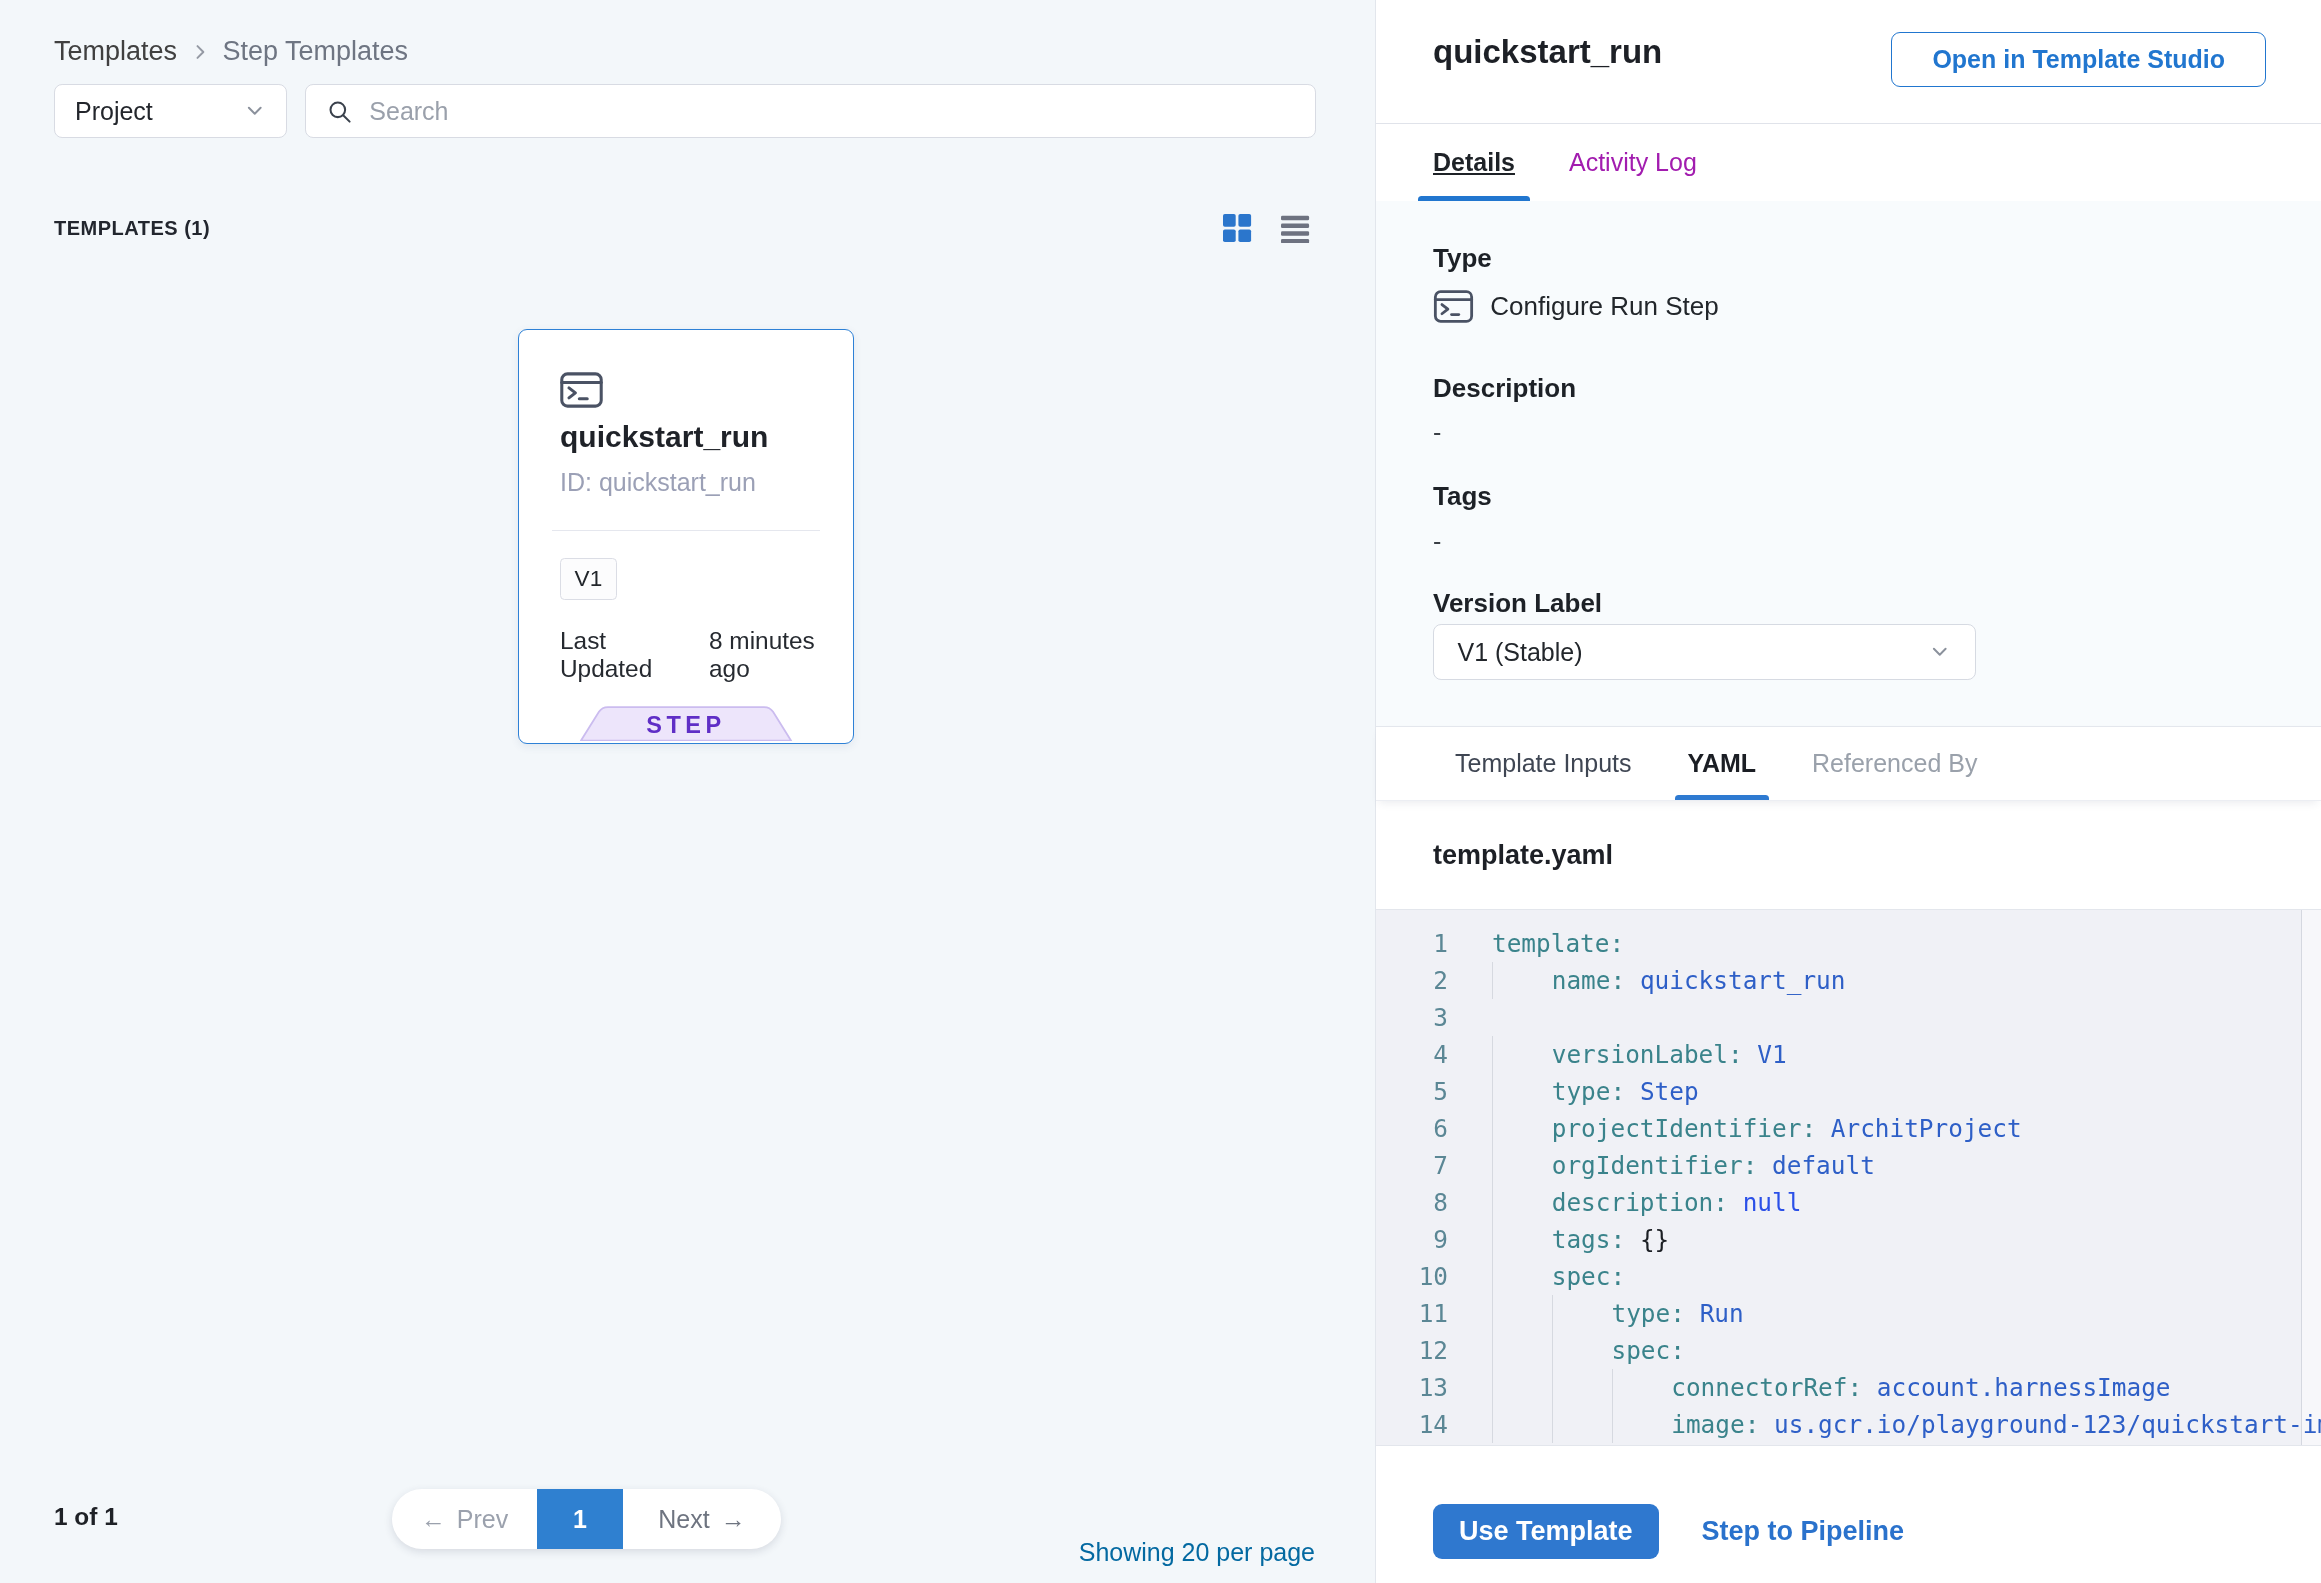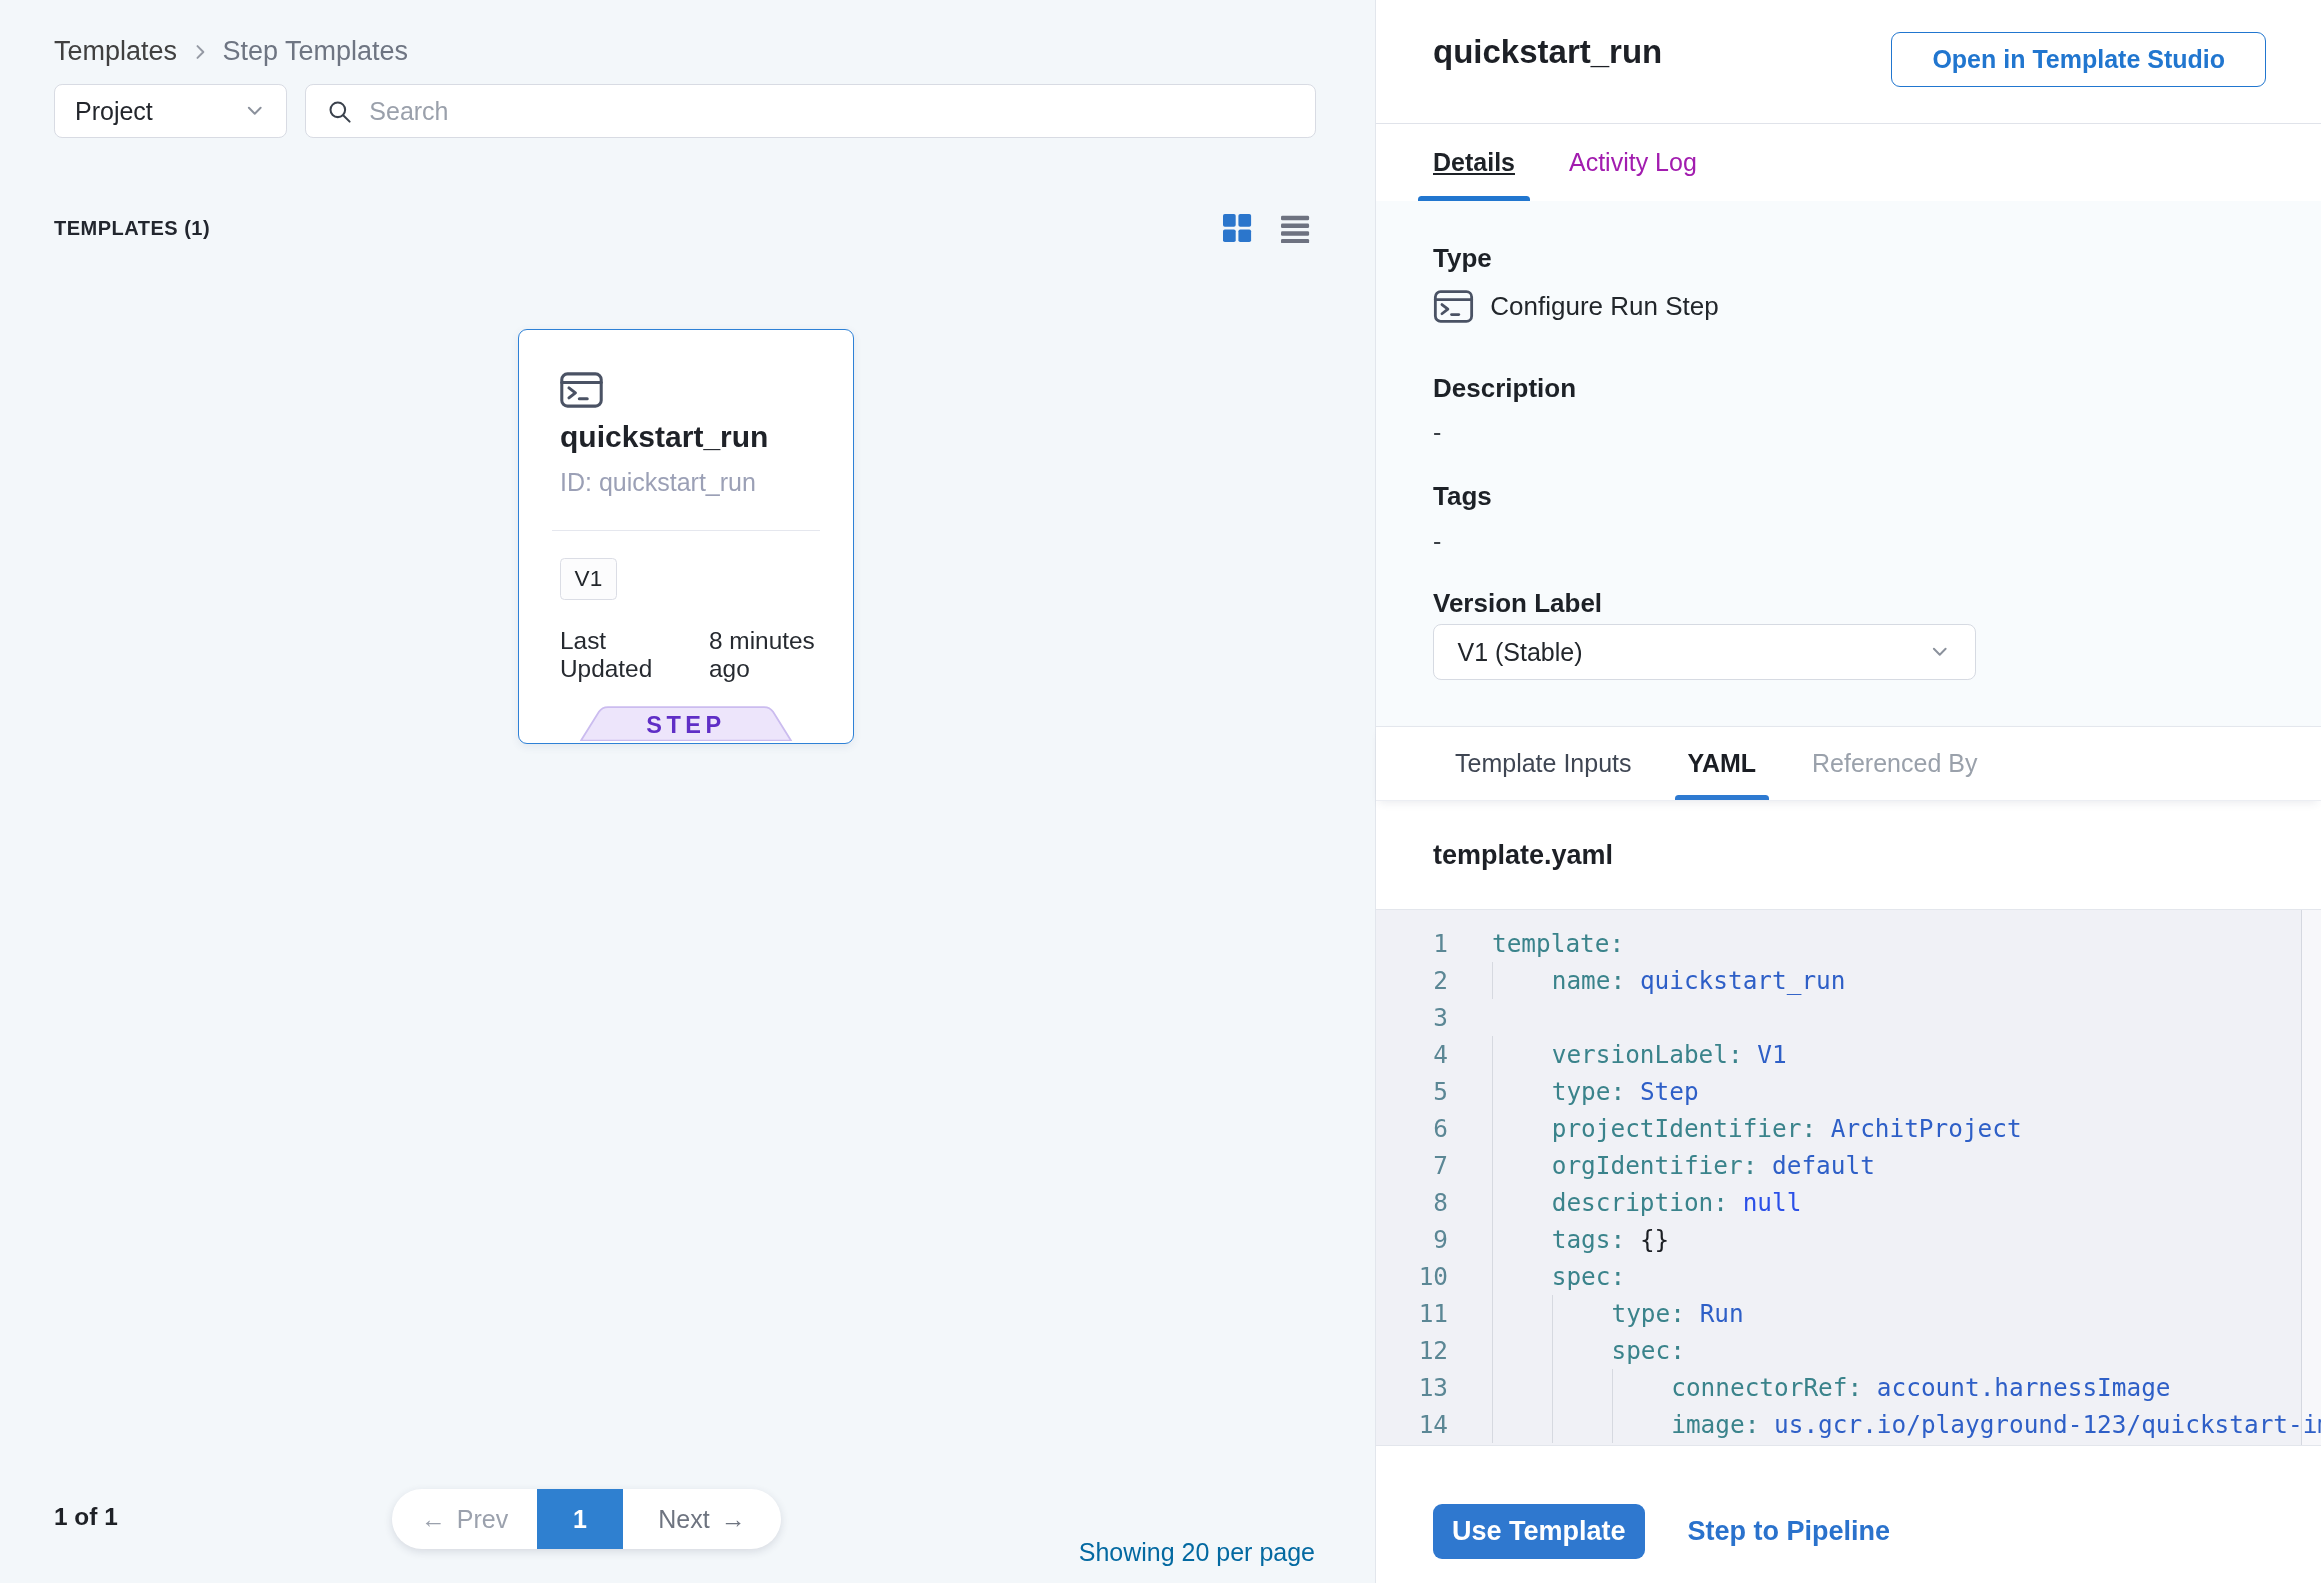--- a/index.html
+++ b/index.html
@@ -135,21 +135,21 @@
   .ln { width:72px; text-align:right; color:#5b8795; flex:none; }
   .ct { padding-left:44px; white-space:pre; }
   .ind { display:inline-block; border-left:0.9px solid #d6d9e0; }
   .k  { color:#3a838b; }
   .s  { color:#2e5fc7; }
   .kw { color:#2b50e8; }
   .p  { color:#1c1f24; }
 
   .actions { position:absolute; left:57px; top:1504px; display:flex; align-items:center; gap:43px; }
   .use-btn {
-    height:55px; padding:0 19px; background:#2f78cf; border:none; border-radius:9px;
+    height:55px; padding:0 26px; background:#2f78cf; border:none; border-radius:9px;
     color:#fff; font-size:27px; font-weight:bold; cursor:pointer; font-family:"Liberation Sans",sans-serif;
     display:flex; align-items:center;
   }
   .copy-link { color:#2a72cc; font-size:27px; font-weight:bold; cursor:pointer; }
   svg { display:block; }
 </style>
 </head>
 <body>
 
 <div class="left-panel">

